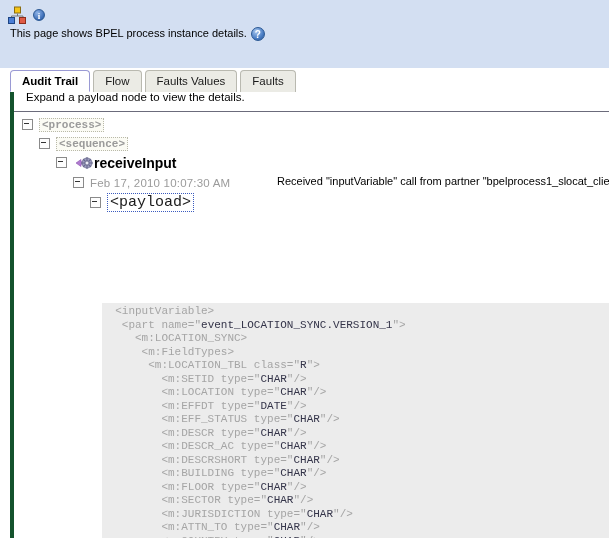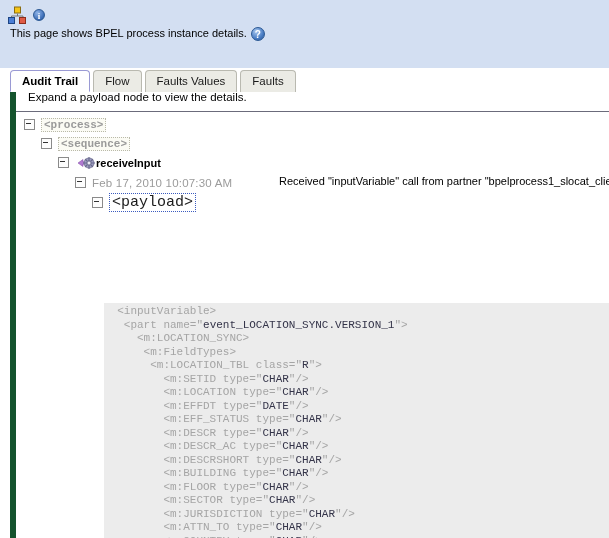--- a/index.html
+++ b/index.html
@@ -128,21 +128,21 @@
   }
 
   
   .content-panel {
     position: absolute;
     left: 10px;
     top: 89px;
     width: 599px;
     height: 449px;
     background: #ffffff;
-    border-left: 6px solid #14532d;
+    border-left: 4px solid #14532d;
     box-sizing: border-box;
     overflow: hidden;
   }
   .hint-row {
     position: absolute;
     left: 12px;
     top: 2px;
     font-size: 11.5px;
     color: #000;
     white-space: nowrap;
@@ -192,21 +192,21 @@
   .tag-label {
     font-family: "Liberation Mono", monospace;
     font-size: 11px;
     font-weight: bold;
     color: #9a9a9a;
     border: 1px dotted #b9b9a9;
     padding: 0 2px;
     background: #fbfbf4;
   }
   .node-label {
-    font-size: 11px;
+    font-size: 14px;
     font-weight: bold;
     color: #000;
   }
   .gear-icon {
     width: 20px;
     height: 14px;
     flex: 0 0 auto;
     margin-right: 1px;
     position: relative;
   }

